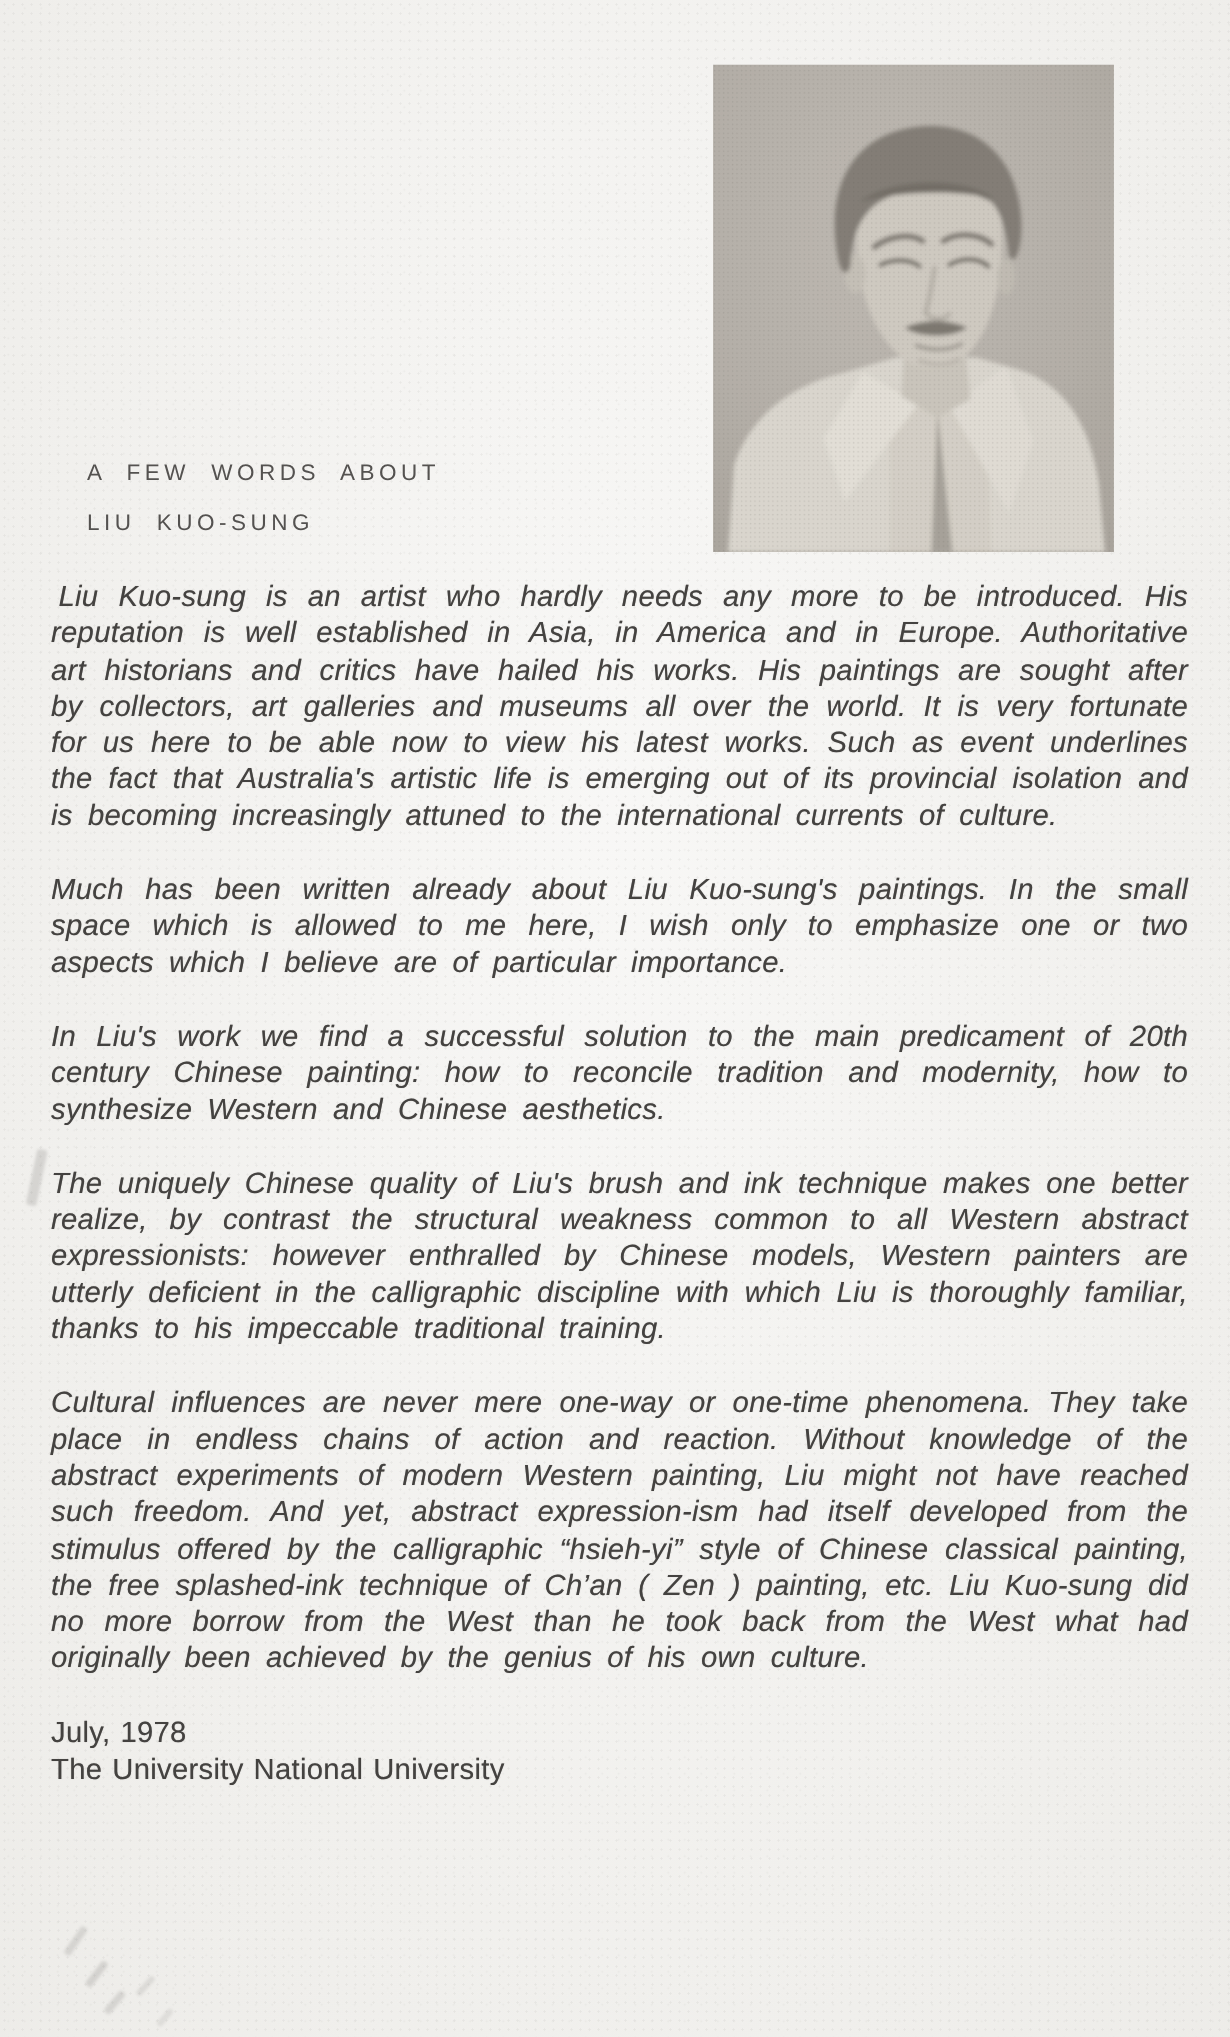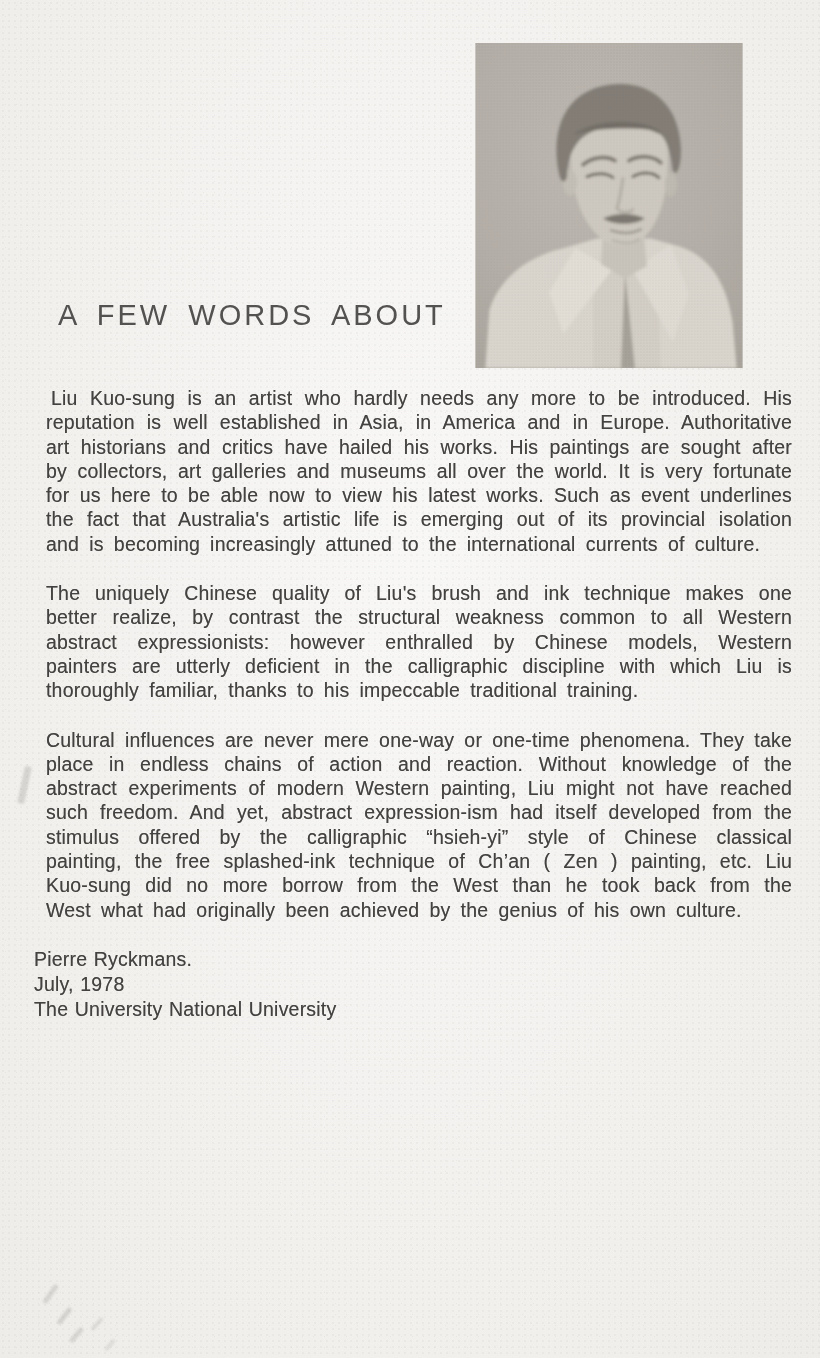--- a/index.html
+++ b/index.html
@@ -18,34 +18,34 @@
   }
   
   .photo{
     position:absolute;left:475px;top:43px;width:268px;height:325px;
   }
   .photo svg{display:block;width:100%;height:100%;}
   
   .heading{
     position:absolute;left:58px;top:299px;
     color:#545250;
-    font-size:29px;line-height:33px;
+    font-size:15px;line-height:33px;
     letter-spacing:3px;word-spacing:7px;
     font-weight:400;
   }
   
   .bodytext{
     position:absolute;left:34px;top:386px;width:758px;
     color:#444240;
     font-size:19.5px;line-height:24.3px;
     text-align:justify;
     letter-spacing:.2px;word-spacing:4.5px;
     text-shadow:0 0 .5px rgba(70,68,64,.55);
   }
-  .bodytext p{margin:0 0 25px 12px;}
+  .bodytext p{margin:0 0 25px 0;font-style:italic;}
   .bodytext p.first{text-indent:5px;}
   .signature{
     margin-top:0;
     text-align:left;line-height:25px;word-spacing:1px;
   }
   .signature div{white-space:nowrap;}
   
   .mark{position:absolute;background:rgba(110,108,104,.38);border-radius:2px;filter:blur(1.1px);}
   .mark.m1{left:21px;top:766px;width:7px;height:38px;transform:rotate(12deg);opacity:.55;}
   .mark.m2{left:48px;top:1283px;width:5px;height:22px;transform:rotate(35deg);opacity:.5;}
@@ -113,29 +113,31 @@
         <path d="M138,198 C148,202 158,201 164,197" stroke="#b5afa6" stroke-width="3" fill="none" stroke-linecap="round"></path>
       </g>
 
       <rect x="0" y="0" width="268" height="326" fill="url(#halftone)"></rect>
       <rect x="0" y="0" width="268" height="326" fill="rgba(241,240,237,0.14)"></rect>
     </svg>
   </div>
 
   <div class="heading">
     <div>A FEW WORDS ABOUT</div>
+    <div>LIU KUO-SUNG</div>
   </div>
 
   <div class="bodytext">
     <p class="first">Liu Kuo-sung is an artist who hardly needs any more to be introduced. His reputation is well established in Asia, in America and in Europe. Authoritative art historians and critics have hailed his works. His paintings are sought after by collectors, art galleries and museums all over the world. It is very fortunate for us here to be able now to view his latest works. Such as event underlines the fact that Australia's artistic life is emerging out of its provincial isolation and is becoming increasingly attuned to the international currents of culture.</p>
+    <p>Much has been written already about Liu Kuo-sung's paintings. In the small space which is allowed to me here, I wish only to emphasize one or two aspects which I believe are of particular importance.</p>
+    <p>In Liu's work we find a successful solution to the main predicament of 20th century Chinese painting: how to reconcile tradition and modernity, how to synthesize Western and Chinese aesthetics.</p>
     <p>The uniquely Chinese quality of Liu's brush and ink technique makes one better realize, by contrast the structural weakness common to all Western abstract expressionists: however enthralled by Chinese models, Western painters are utterly deficient in the calligraphic discipline with which Liu is thoroughly familiar, thanks to his impeccable traditional training.</p>
     <p>Cultural influences are never mere one-way or one-time phenomena. They take place in endless chains of action and reaction. Without knowledge of the abstract experiments of modern Western painting, Liu might not have reached such freedom. And yet, abstract expression-ism had itself developed from the stimulus offered by the calligraphic “hsieh-yi” style of Chinese classical painting, the free splashed-ink technique of Ch’an ( Zen ) painting, etc. Liu Kuo-sung did no more borrow from the West than he took back from the West what had originally been achieved by the genius of his own culture.</p>
 
     <div class="signature">
-      <div>Pierre Ryckmans.</div>
       <div>July, 1978</div>
       <div>The University National University</div>
     </div>
   </div>
 
   <div class="mark m1"></div>
   <div class="mark m2"></div>
   <div class="mark m3"></div>
   <div class="mark m4"></div>
   <div class="mark m5"></div>

